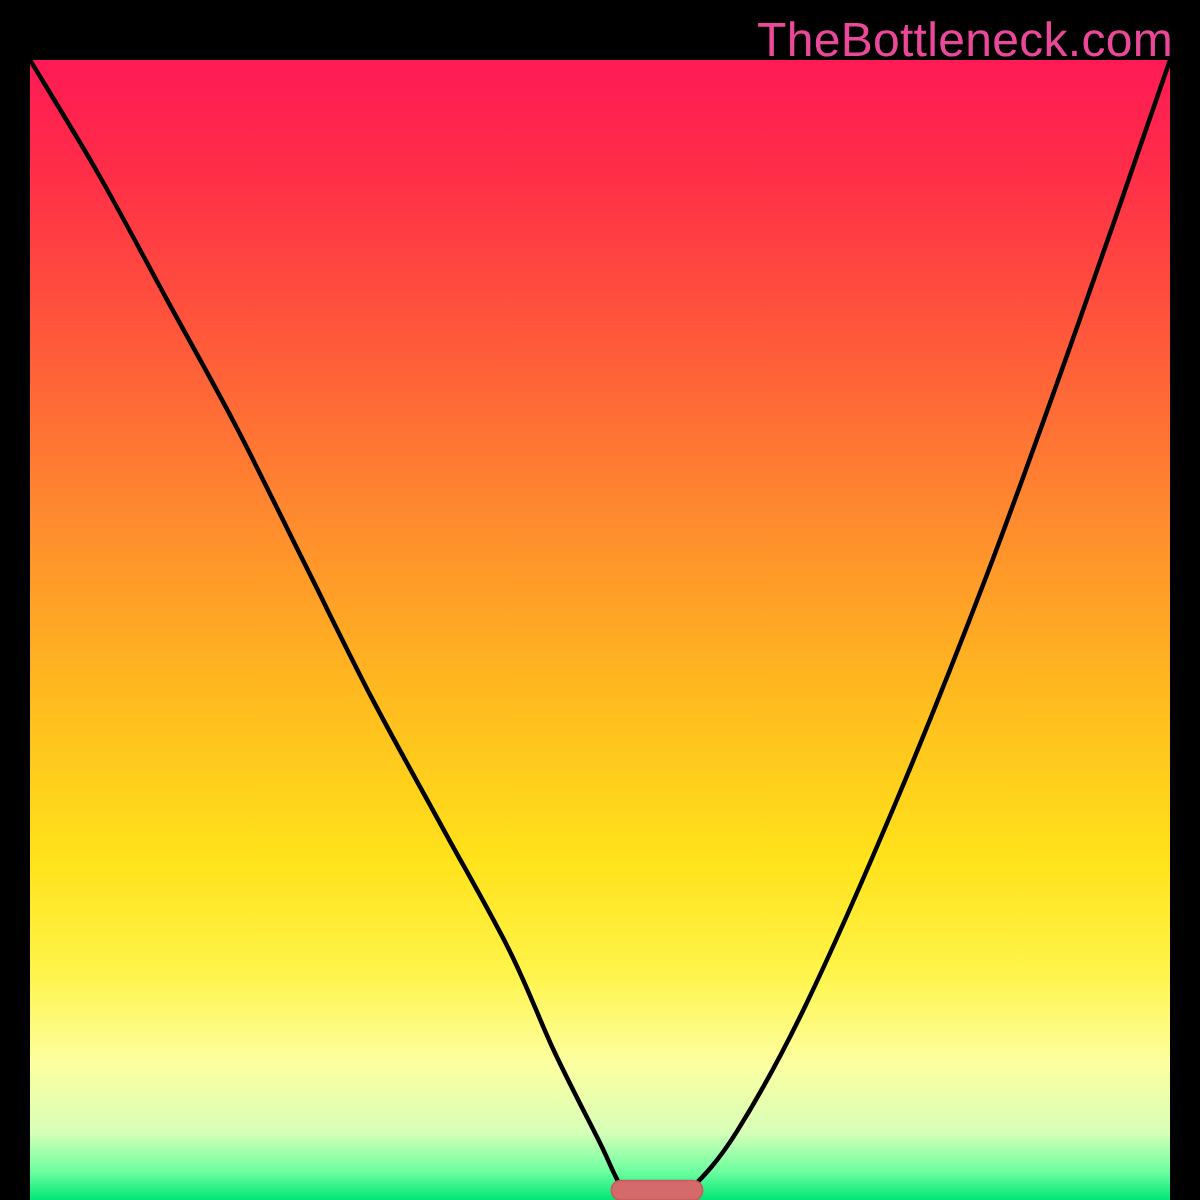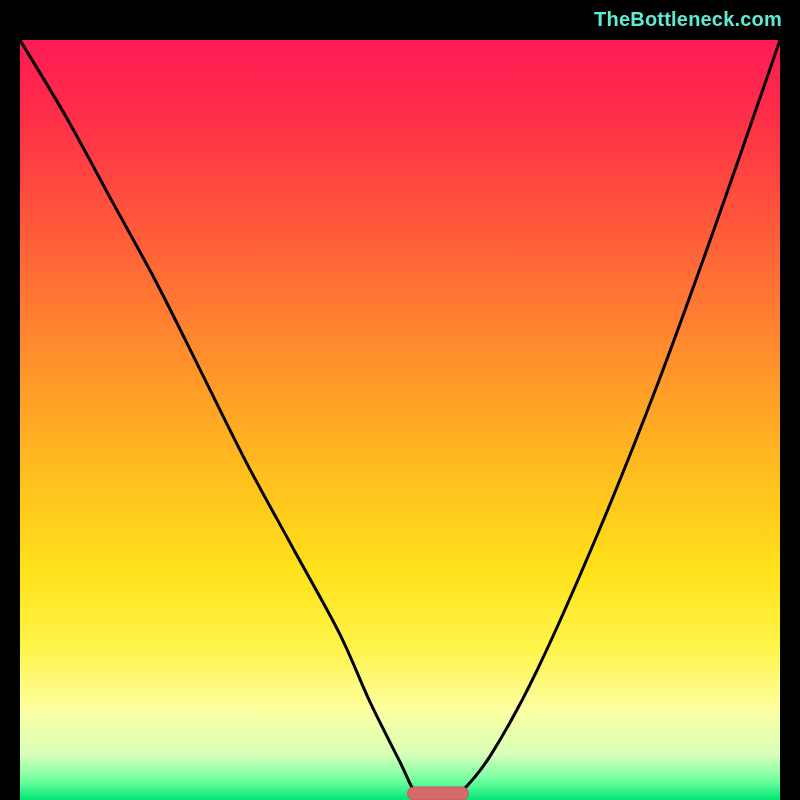--- a/index.html
+++ b/index.html
@@ -23,23 +23,23 @@
     position: absolute;
     left: 0;
     top: 0;
     width: 760px;
     height: 760px;
   }
   .watermark {
     position: absolute;
     top: 8px;
     right: 18px;
-    color: #5eead4;
-    font-size: 20px;
-    font-weight: 700;
+    color: #ec4899;
+    font-size: 32px;
+    font-weight: 400;
     letter-spacing: 0.2px;
   }
   svg { display: block; }
 </style>
 </head>
 <body>
 
 <div class="watermark">TheBottleneck.com</div>
 
 <div class="frame">

